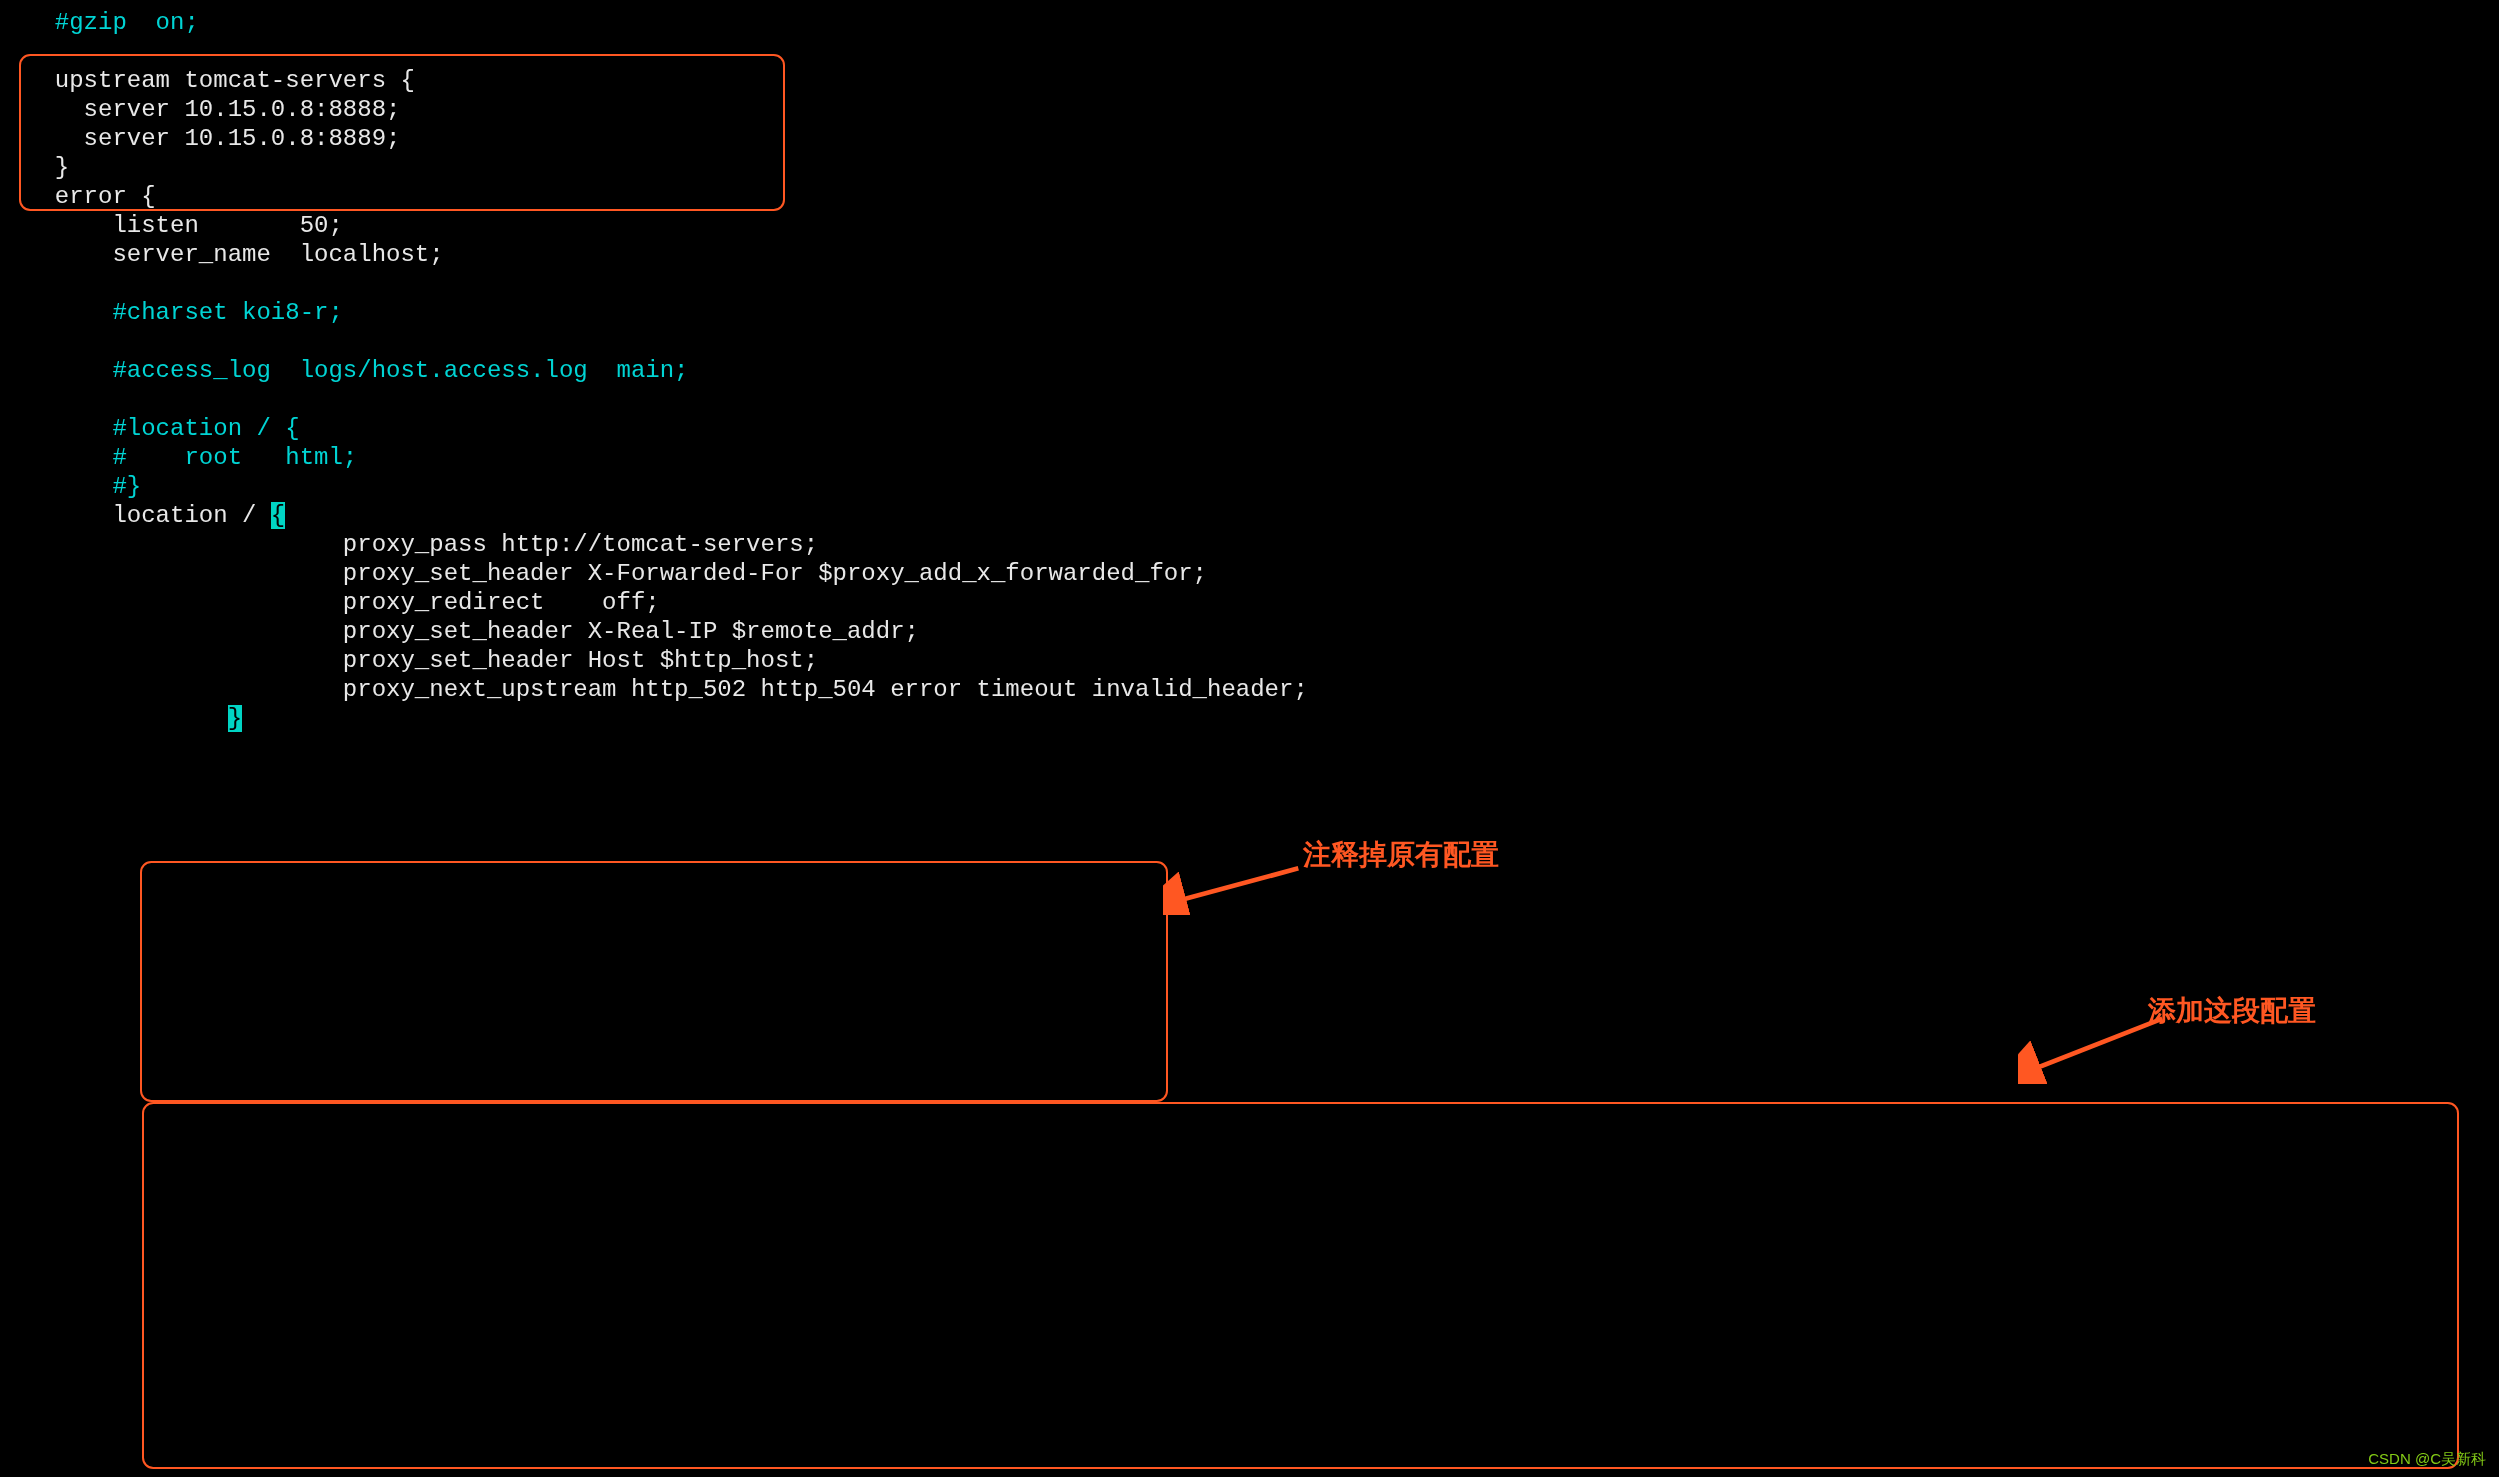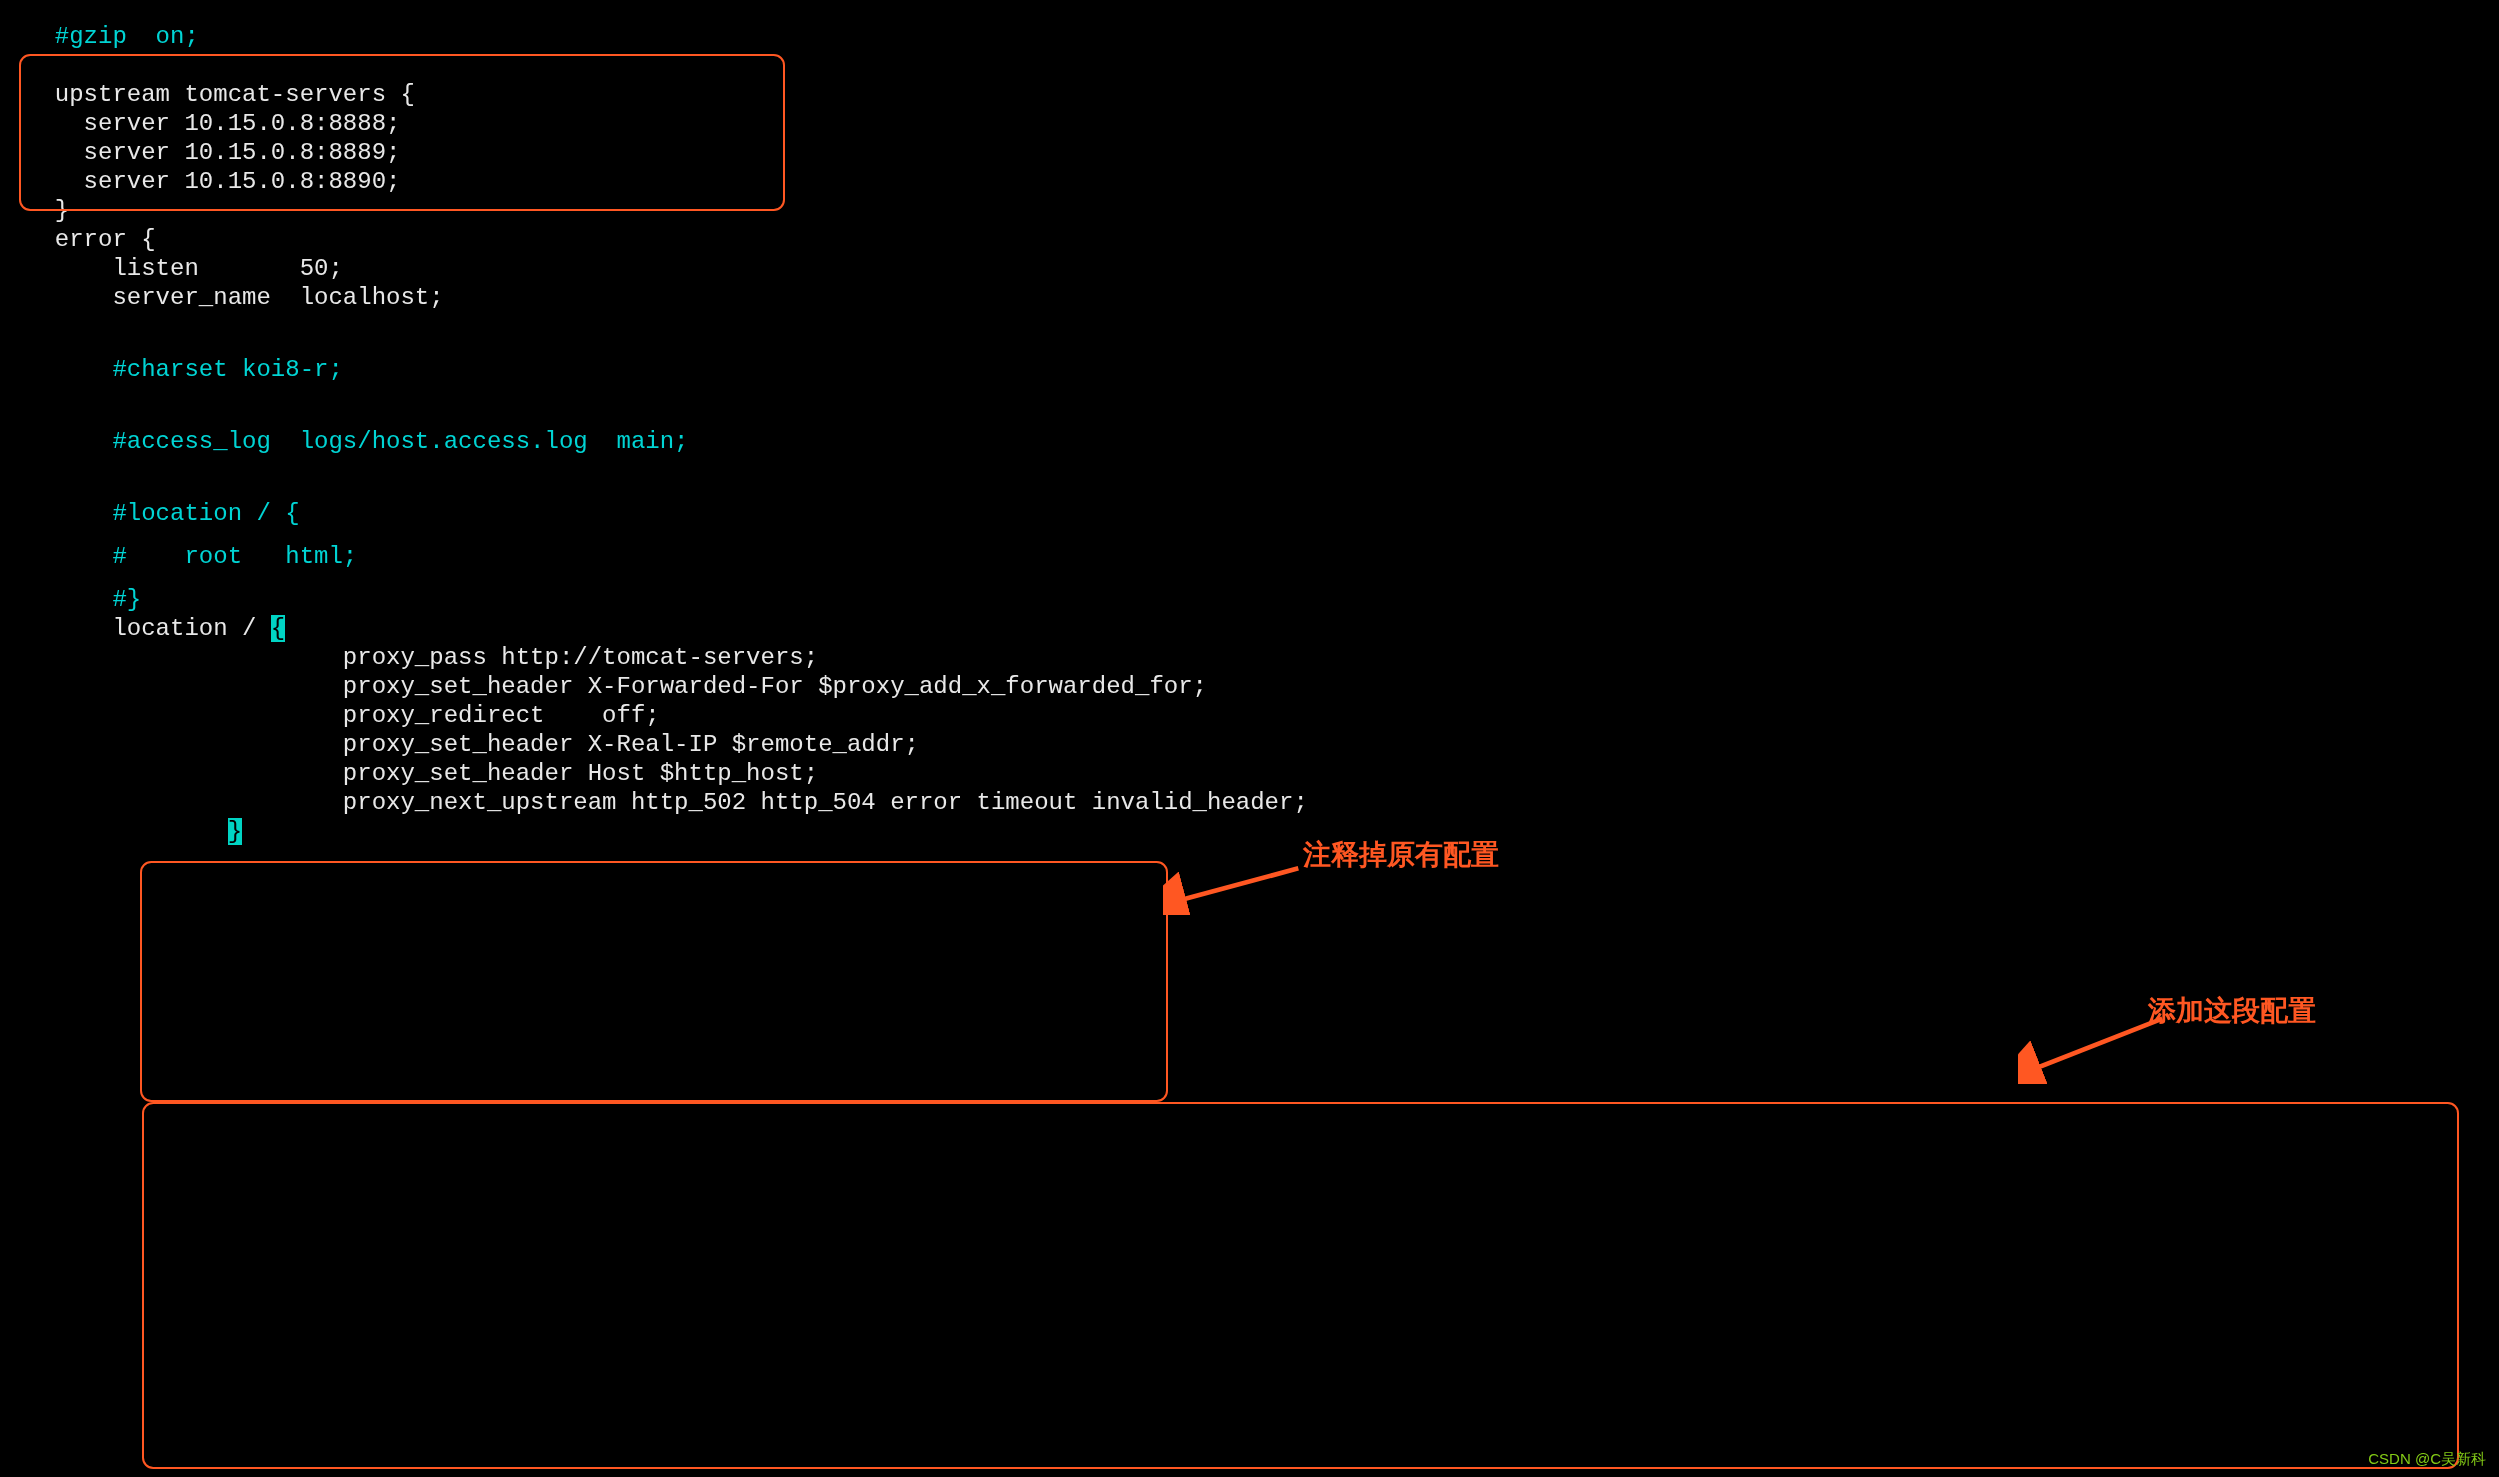--- a/index.html
+++ b/index.html
@@ -18,21 +18,20 @@
       height: 1478px;
       overflow: hidden;
     }
     .code-line {
       white-space: pre;
       line-height: 1.2;
       height: 29px;
     }
     .cyan {
       color: #00d4d4;
-      margin-top: 14px;
     }
     .white {
       color: #e8e8e8;
     }
     .cursor-block {
       background: #00d4c4;
       color: #000;
     }
     .box {
       position: absolute;
@@ -92,21 +91,20 @@
   </style>
 </head>
 <body>
 
 <div class="content">
   <div class="code-line cyan">  #gzip  on;</div>
   <div class="code-line"></div>
   <div class="code-line white">  upstream tomcat-servers {</div>
   <div class="code-line white">    server 10.15.0.8:8888;</div>
   <div class="code-line white">    server 10.15.0.8:8889;</div>
-  <div class="code-line white">    server 10.15.0.8:8890;</div>
   <div class="code-line white">  }</div>
   <div class="code-line white">  error {</div>
   <div class="code-line white">      listen       50;</div>
   <div class="code-line white">      server_name  localhost;</div>
   <div class="code-line"></div>
   <div class="code-line cyan">      #charset koi8-r;</div>
   <div class="code-line"></div>
   <div class="code-line cyan">      #access_log  logs/host.access.log  main;</div>
   <div class="code-line"></div>
   <div class="code-line cyan">      #location / {</div>

